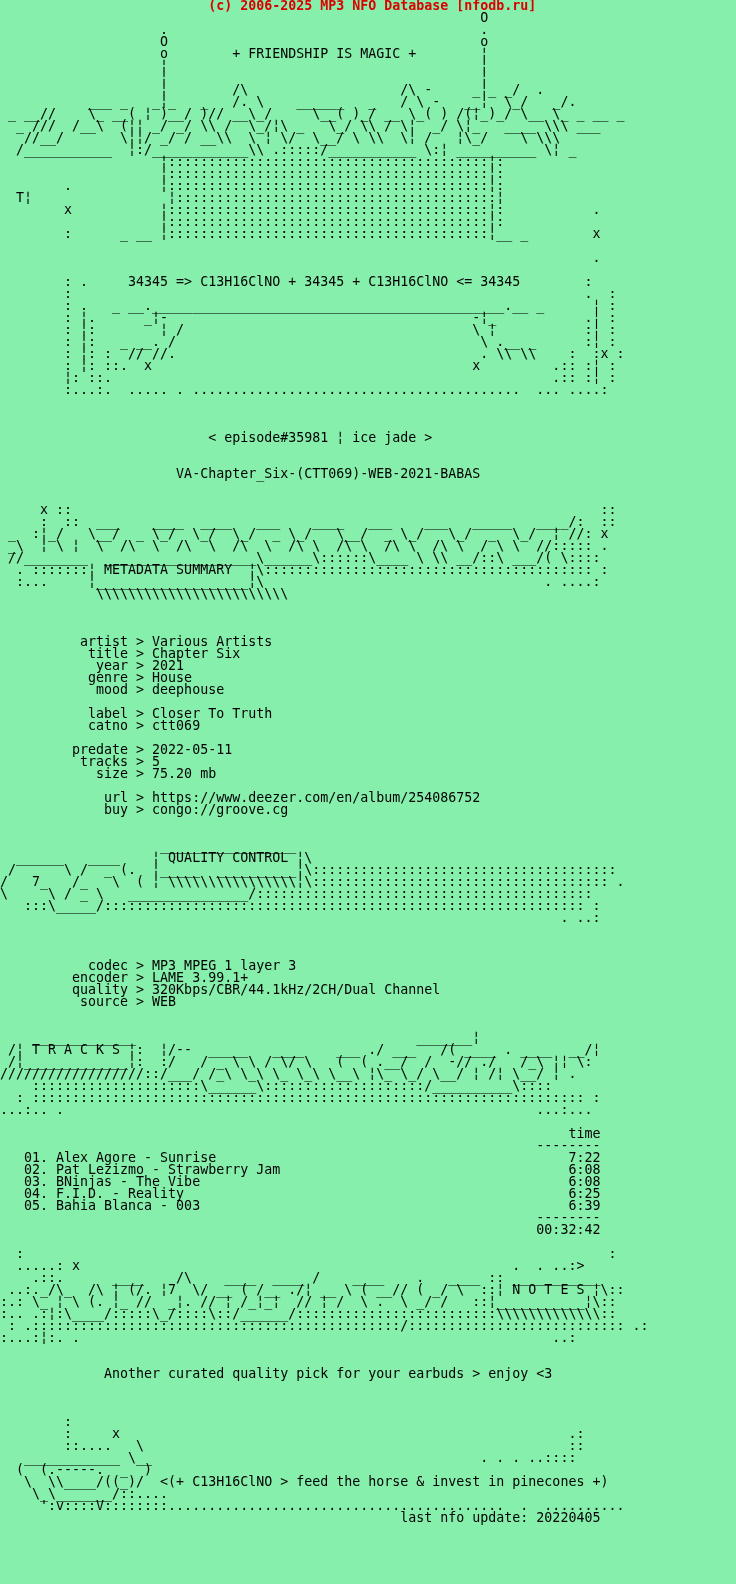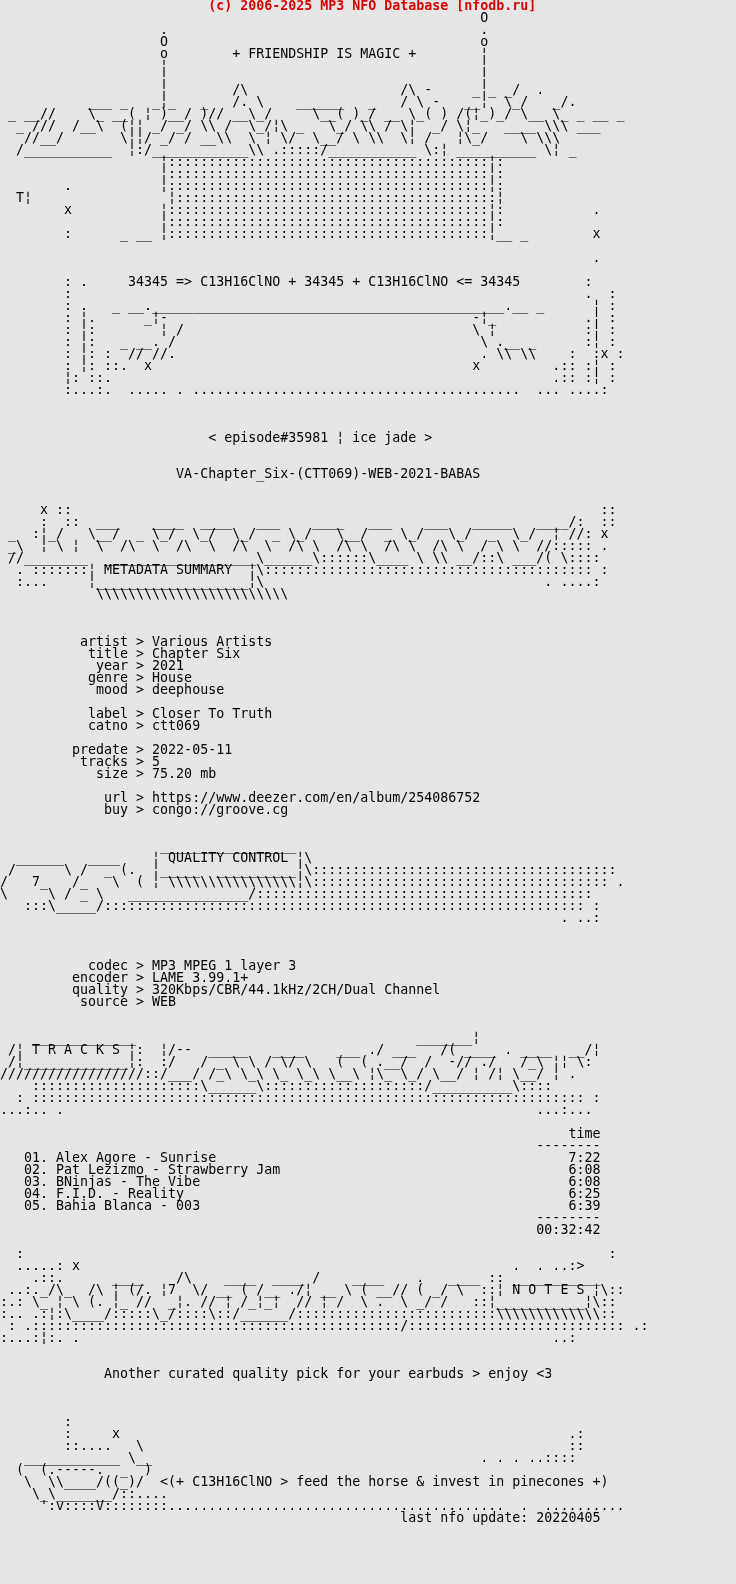--- a/index.html
+++ b/index.html
@@ -1,16 +1,16 @@
 <!DOCTYPE html>
 <html><head>
 <meta charset="utf-8">
 <style>
   html,body{margin:0;padding:0;background:#ffffff;}
-  .page{width:736px;height:1584px;background:#e5e5e5;overflow:hidden;}
+  .page{width:736px;height:1584px;background:#86efac;overflow:hidden;}
   pre{
     margin:0;
     font-family:"DejaVu Sans Mono","Liberation Mono",monospace;
     font-size:13.3px;
     line-height:12px;
     white-space:pre;
     letter-spacing:0;
   }
   .hdr{color:#dd0000;font-weight:bold;}
   .body{color:#000000;}

